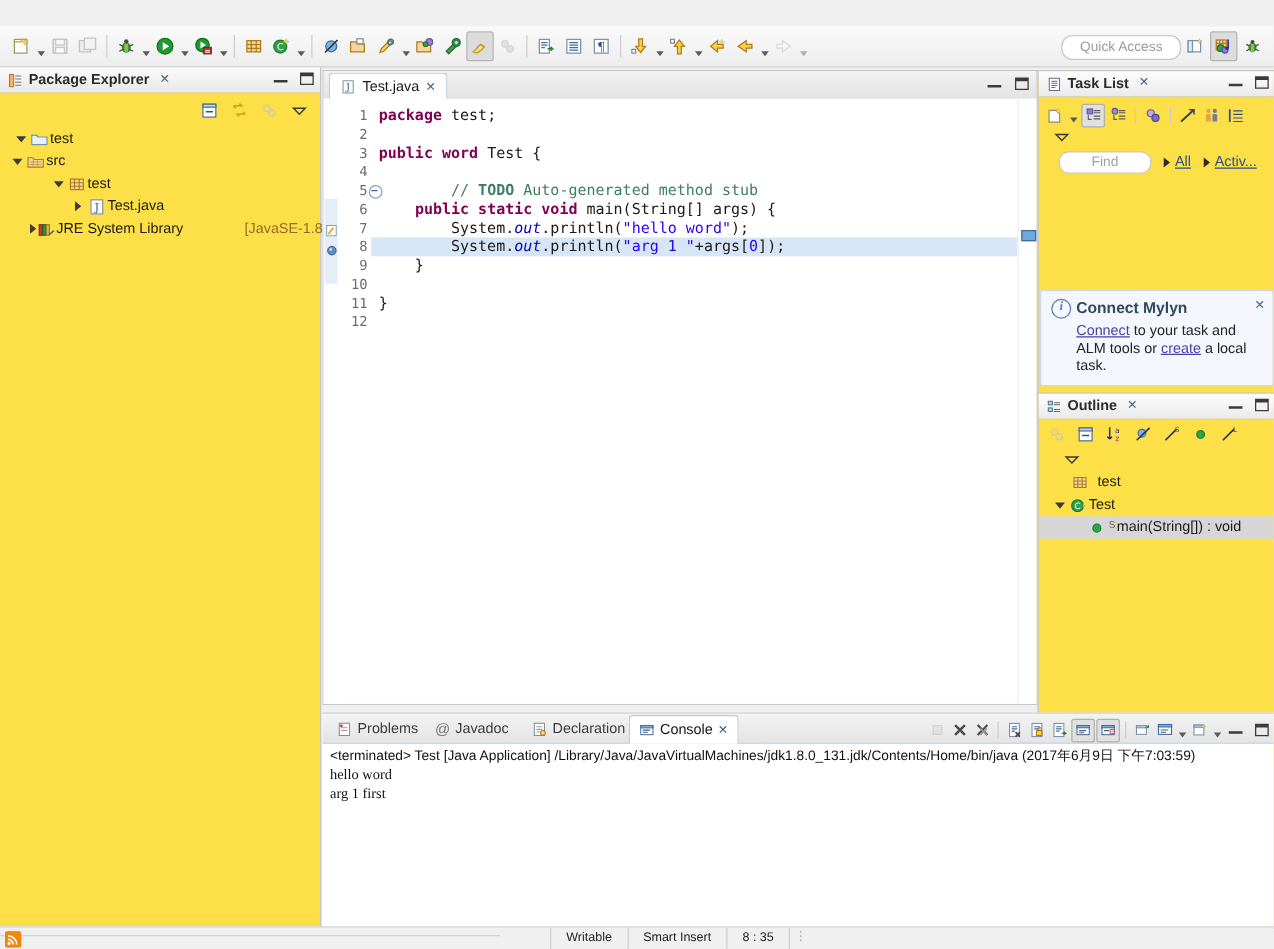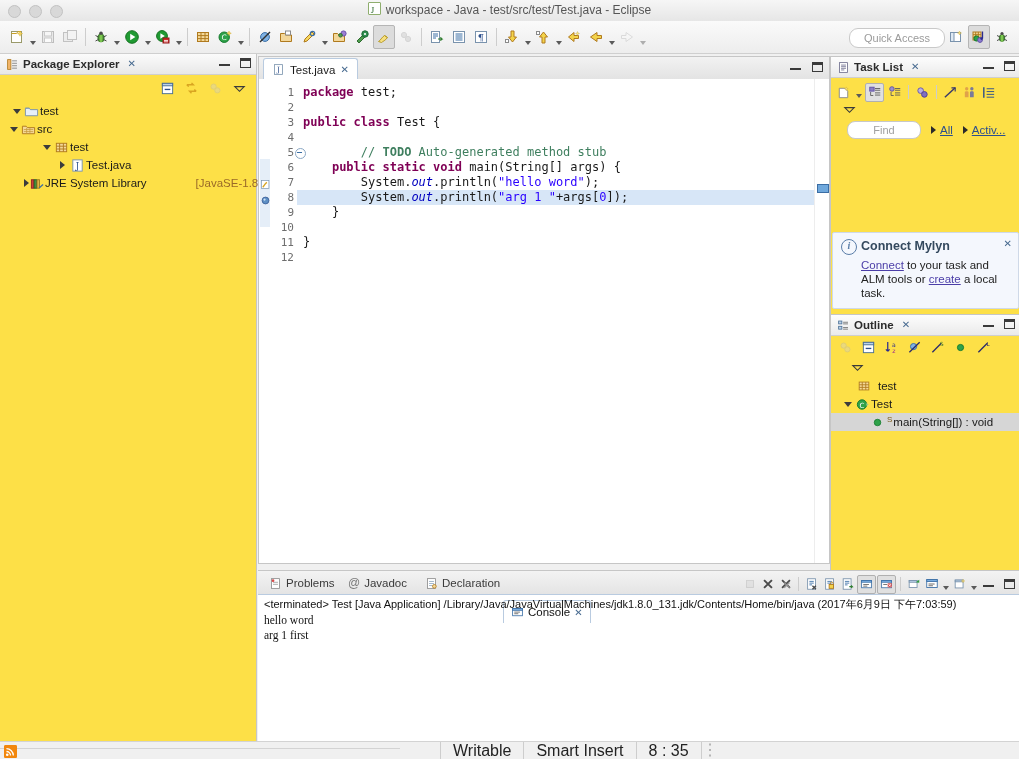--- a/index.html
+++ b/index.html
@@ -147,56 +147,46 @@
   .ol-tree .trow.sel{background:#d6d6d6;}
 
   
   #console{left:258px;top:570px;width:761px;height:171px;background:#fff;
      border-top:1px solid #c6c6c6;}
   .ctabs{height:23px;position:relative;background:linear-gradient(#f3f3f3,#e4e4e4);
      border-bottom:1px solid #b9cbe0;}
   .ctab{position:absolute;top:1px;height:22px;display:flex;align-items:center;gap:4px;
      padding:0 7px;font-size:11.5px;color:#3a3a3a;}
   .ctab.active{background:#fff;border:1px solid #b9cbe0;border-bottom:none;
-     border-radius:3px 3px 0 0;color:#111;margin-top:28px;}
+     border-radius:3px 3px 0 0;color:#111;}
   .ctools{position:absolute;right:4px;top:2px;display:flex;align-items:center;gap:1px;}
   .cterm{position:absolute;left:6px;top:26px;right:4px;font-size:11px;color:#111;
      font-family:"Liberation Sans",sans-serif;white-space:nowrap;overflow:hidden;}
   .cout{position:absolute;left:6px;top:42px;font-family:Liberation Serif, serif;
      font-size:11.5px;color:#111;line-height:15px;}
 
   
   .statusbar{position:absolute;left:0;top:741px;width:1019px;height:18px;
      background:#f0f0f0;border-top:1px solid #d3d3d3;}
   .sb-left{position:absolute;left:4px;top:3px;width:13px;height:13px;background:#f2870d;
      border-radius:2px;}
   .sb-cells{position:absolute;left:440px;top:0;height:18px;display:flex;align-items:center;
-     font-size:16px;color:#222;}
+     font-size:10px;color:#222;}
   .sb-cell{padding:0 12px;height:18px;line-height:18px;border-left:1px solid #cdcdcd;}
   .sb-dots{width:18px;text-align:center;color:#aaa;border-left:1px solid #cdcdcd;height:18px;
      line-height:16px;letter-spacing:1px;}
   .sb-tabcurve{position:absolute;left:0;top:0;width:400px;height:6px;
      border-bottom:1px solid #d3d3d3;}
   svg{display:block;}
 </style>
 </head>
 <body>
 
 <div class="app">
 
-  <div class="titlebar">
-    <div class="traffic">
-      <i></i>
-      <i></i>
-      <i></i>
-    </div>
-    <div class="title-text">
-      <span class="title-ico"></span><span>workspace - Java - test/src/test/Test.java - Eclipse</span>
-    </div>
-  </div>
 
   <div class="toolbar">
     <div class="tb-items">
 
       <div class="tbtn">
         <svg width="16" height="16" viewBox="0 0 16 16">
           <rect x="2.5" y="2.5" width="10" height="11" fill="#fff" stroke="#9a9a6a"></rect>
           <path d="M2.5 4.5h5l1.5-2h3" fill="none" stroke="#c9a227"></path>
           <path d="M11 2l.8 1.8L13.6 4.6 11.8 5.4 11 7.2 10.2 5.4 8.4 4.6 10.2 3.8z" fill="#f6d860" stroke="#c9a227" stroke-width=".4"></path>
         </svg>
@@ -569,21 +559,21 @@
         <div>8</div>
         <div>9</div>
         <div>10</div>
         <div>11</div>
         <div>12</div>
       </div>
 
       <div class="code" id="code-lines">
           <div class="ln"><span class="kw">package</span> test;</div>
           <div class="ln">&nbsp;</div>
-          <div class="ln"><span class="kw">public class</span> Test {</div>
+          <div class="ln"><span class="kw">public word</span> Test {</div>
           <div class="ln">&nbsp;</div>
           <div class="ln">        <span class="cmt">// <span class="todo">TODO</span> Auto-generated method stub</span></div>
           <div class="ln">    <span class="kw">public static void</span> main(String[] args) {</div>
           <div class="ln">        System.<span class="fld">out</span>.println(<span class="str">"hello word"</span>);</div>
           <div class="ln hl">        System.<span class="fld">out</span>.println(<span class="str">"arg 1 "</span>+args[<span class="str">0</span>]);</div>
           <div class="ln">    }</div>
           <div class="ln">&nbsp;</div>
           <div class="ln">}</div>
           <div class="ln">&nbsp;</div>
         </div>

